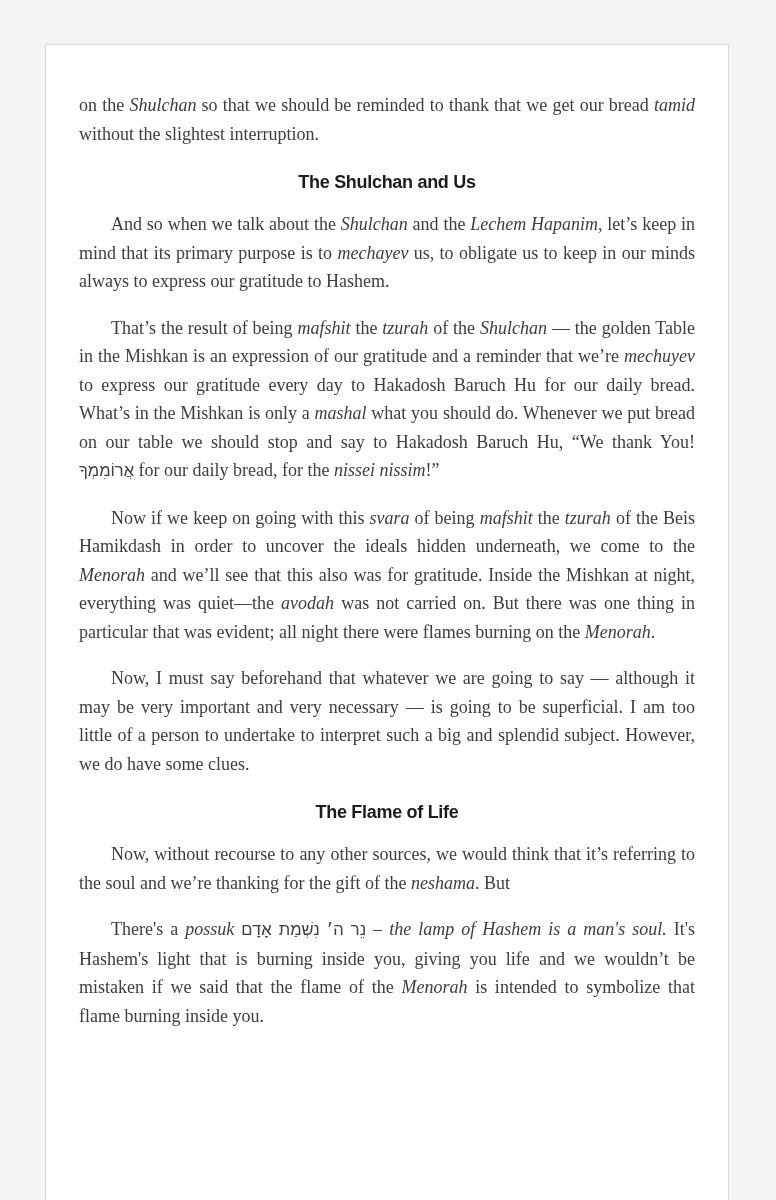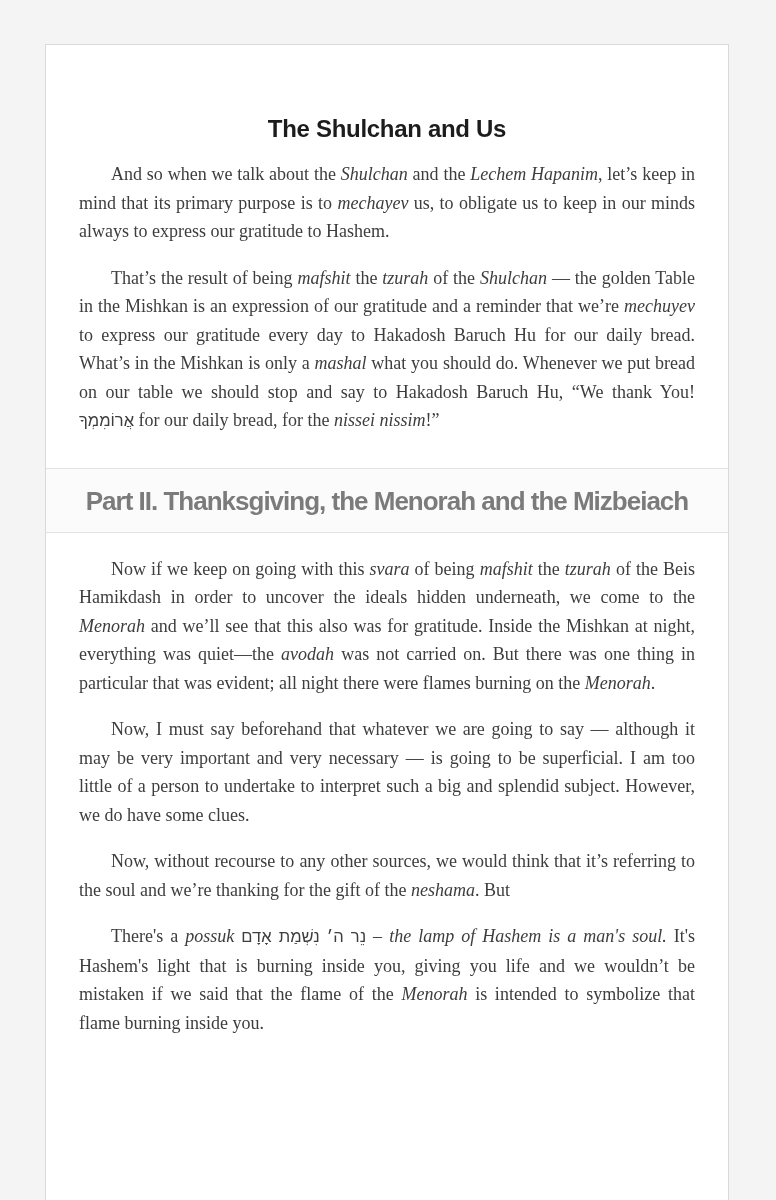--- a/index.html
+++ b/index.html
@@ -36,21 +36,21 @@
   p.body.indent{text-indent:32px;margin-top:14px;}
   p.body em{font-style:italic;}
   .he{
     font-family:Liberation Sans, sans-serif;
     font-size:0.92em;
     unicode-bidi:isolate;
     direction:rtl;
   }
   h3.sub{
     font-family:"Liberation Sans","DejaVu Sans",sans-serif;
-    font-weight:700;font-size:24px;letter-spacing:-0.3px;
+    font-weight:700;font-size:18px;letter-spacing:-0.3px;
     text-align:center;color:var(--heading-text);
     margin:24px 0 17px 0;
   }
   .part-band{
     margin:32px -33px 22px -33px;
     background:var(--band-bg);
     border-top:1px solid var(--band-border);
     border-bottom:1px solid var(--band-border);
     padding:15px 24px 14px 24px;
   }
@@ -59,25 +59,24 @@
     font-weight:700;font-size:26px;line-height:34px;letter-spacing:-1px;
     text-align:center;color:var(--part-heading-text);
     margin:0;
   }
 </style>
 </head>
 <body>
 
 <div class="sheet">
   <div class="content" id="content">
+      <p class="body">on the <em>Shulchan</em> so that we should be reminded to thank that we get our bread <em>tamid</em> without the slightest interruption.</p>
       <h3 class="sub">The Shulchan and Us</h3>
       <p class="body indent">And so when we talk about the <em>Shulchan</em> and the <em>Lechem Hapanim</em>, let’s keep in mind that its primary purpose is to <em>mechayev</em> us, to obligate us to keep in our minds always to express our gratitude to Hashem.</p>
       <p class="body indent">That’s the result of being <em>mafshit</em> the <em>tzurah</em> of the <em>Shulchan</em> — the golden Table in the Mishkan is an expression of our gratitude and a reminder that we’re <em>mechuyev</em> to express our gratitude every day to Hakadosh Baruch Hu for our daily bread. What’s in the Mishkan is only a <em>mashal</em> what you should do. Whenever we put bread on our table we should stop and say to Hakadosh Baruch Hu, “We thank You! <span class="he" dir="rtl">אֲרוֹמִמְךָ</span> for our daily bread, for the <em>nissei nissim</em>!”</p>
-      <div class="part-band">
-        <h2>Part II. Thanksgiving, the Menorah and the Mizbeiach</h2>
-      </div>
       <p class="body indent">Now if we keep on going with this <em>svara</em> of being <em>mafshit</em> the <em>tzurah</em> of the Beis Hamikdash in order to uncover the ideals hidden underneath, we come to the <em>Menorah</em> and we’ll see that this also was for gratitude. Inside the Mishkan at night, everything was quiet—the <em>avodah</em> was not carried on. But there was one thing in particular that was evident; all night there were flames burning on the <em>Menorah</em>.</p>
       <p class="body indent">Now, I must say beforehand that whatever we are going to say — although it may be very important and very necessary — is going to be superficial. I am too little of a person to undertake to interpret such a big and splendid subject. However, we do have some clues.</p>
+      <h3 class="sub">The Flame of Life</h3>
       <p class="body indent">Now, without recourse to any other sources, we would think that it’s referring to the soul and we’re thanking for the gift of the <em>neshama</em>. But</p>
       <p class="body indent">There's a <em>possuk</em> <span class="he" dir="rtl">נֵר ה׳ נִשְׁמַת אָדָם</span> – <em>the lamp of Hashem is a man's soul.</em> It's Hashem's light that is burning inside you, giving you life and we wouldn’t be mistaken if we said that the flame of the <em>Menorah</em> is intended to symbolize that flame burning inside you.</p>
     </div>
 
 </div>
 
 </body></html>

